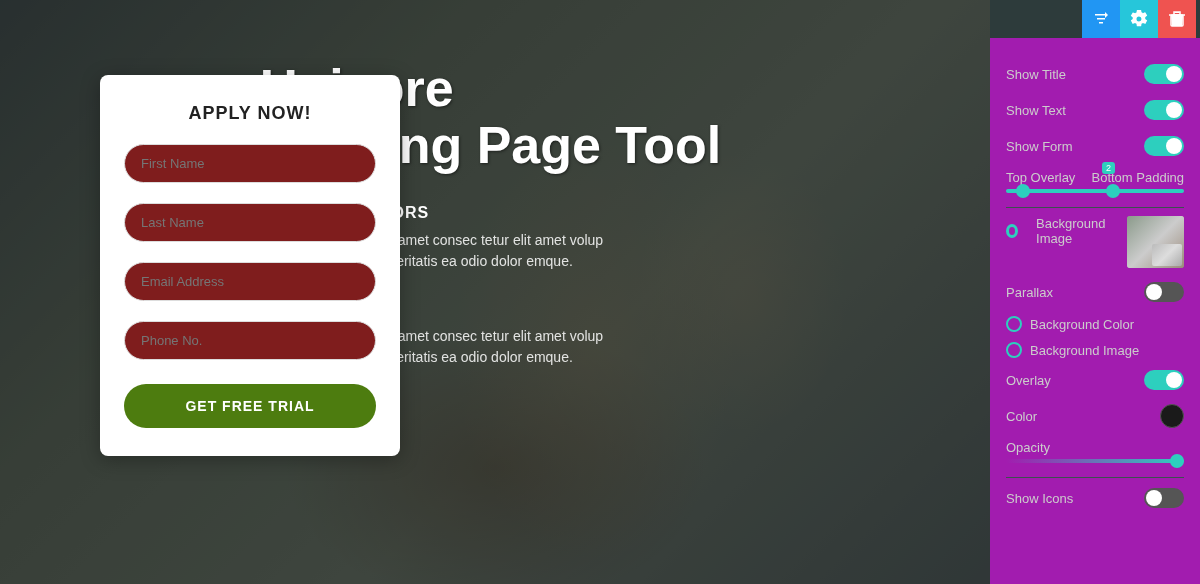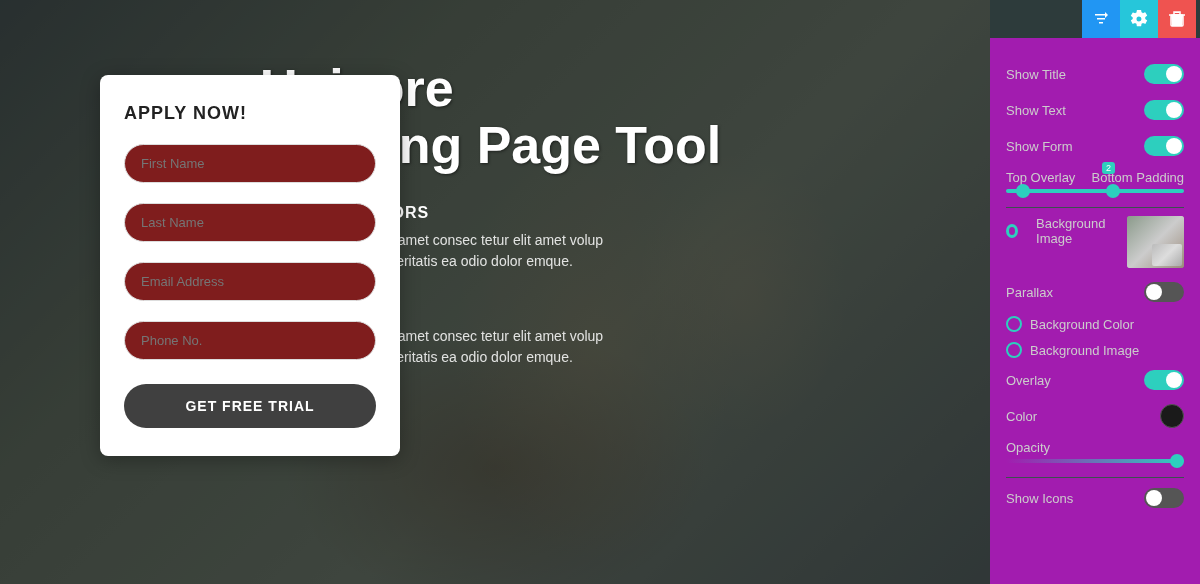--- a/index.html
+++ b/index.html
@@ -84,20 +84,21 @@
       left: 100px;
       width: 300px;
       background: white;
       border-radius: 8px;
       padding: 28px 24px;
       z-index: 10;
       box-shadow: 0 4px 20px rgba(0,0,0,0.3);
     }
 
     .form-card-title {
+      text-align: center;
       font-size: 18px;
       font-weight: bold;
       color: #222;
       margin-bottom: 20px;
       letter-spacing: 1px;
     }
 
     .form-input {
       width: 100%;
       padding: 11px 16px;
@@ -106,21 +107,21 @@
       font-size: 13px;
       color: #999;
       margin-bottom: 20px;
       outline: none;
       background: #7f1d1d;
     }
 
     .form-submit-btn {
       width: 100%;
       padding: 14px;
-      background: #404040;
+      background: #4d7c0f;
       color: white;
       border: none;
       border-radius: 25px;
       font-size: 14px;
       font-weight: bold;
       letter-spacing: 1px;
       cursor: pointer;
       margin-top: 4px;
     }
 

